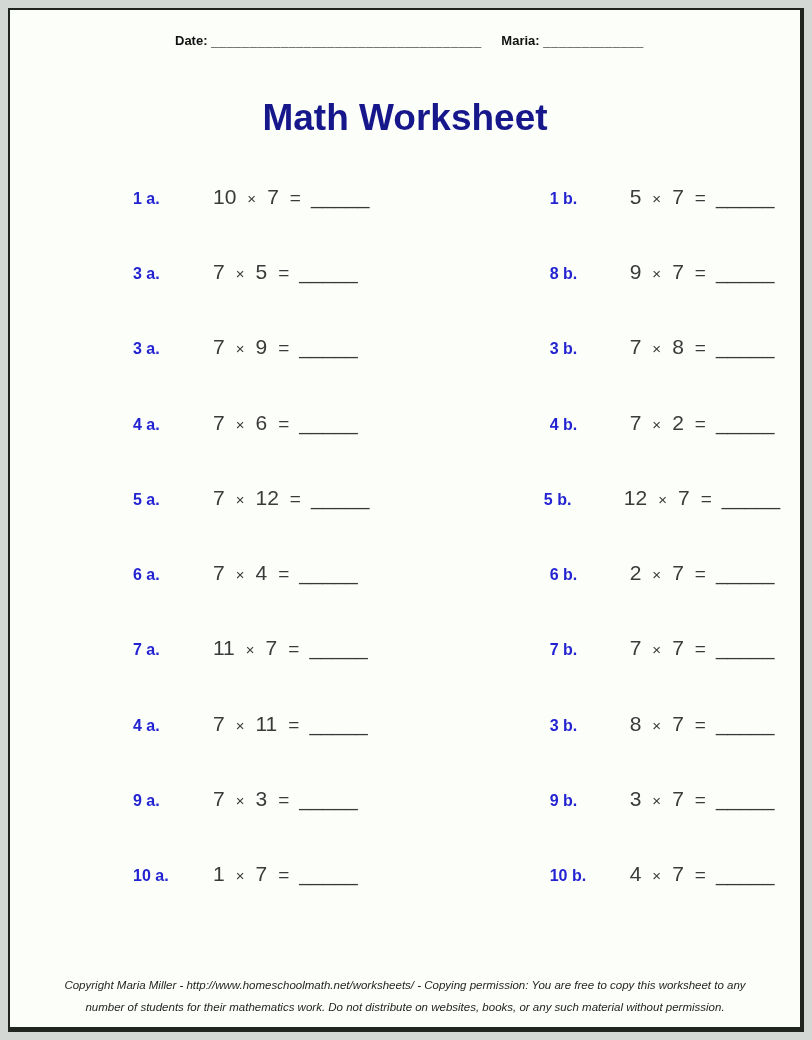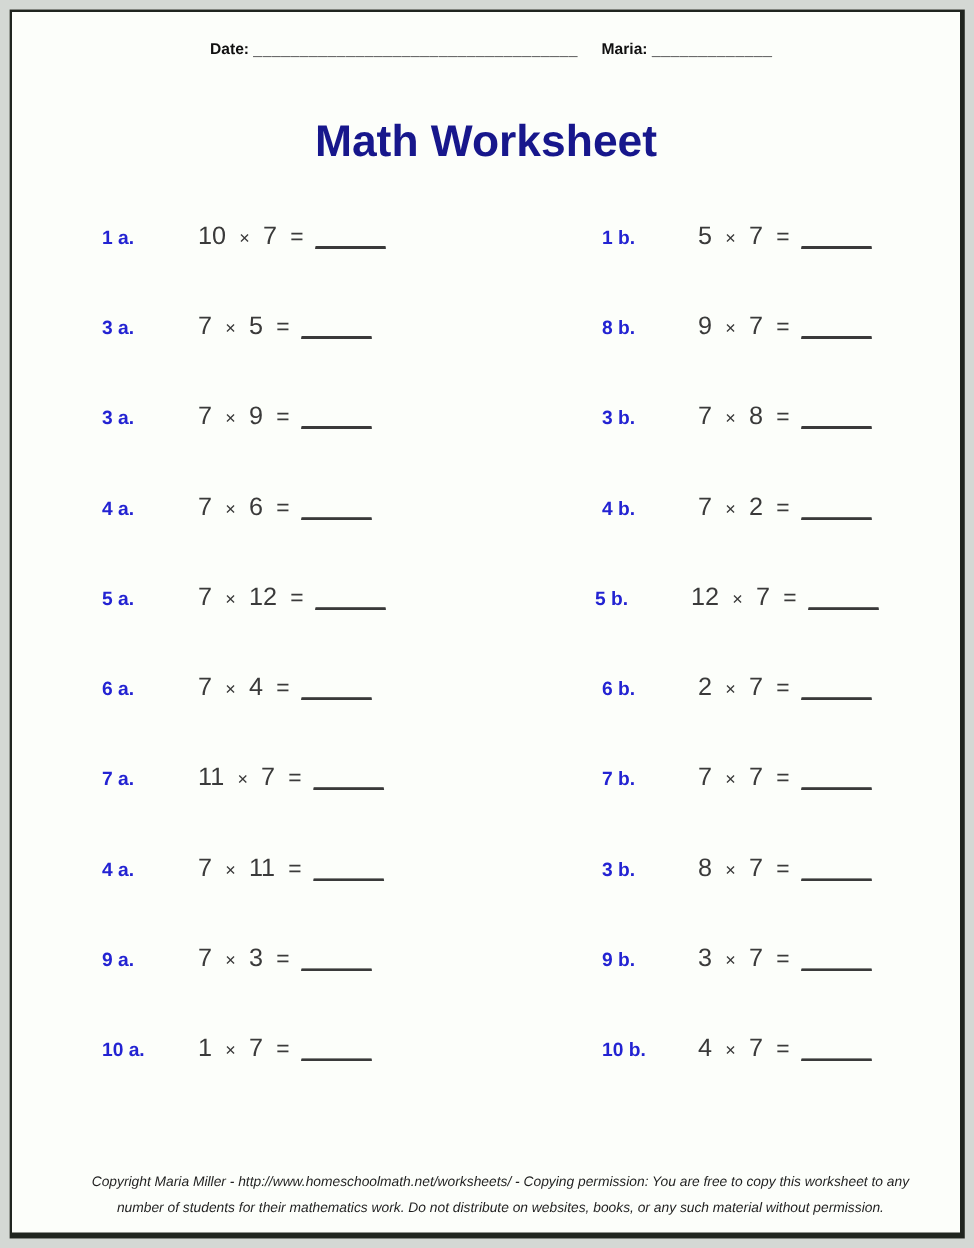--- a/index.html
+++ b/index.html
@@ -69,20 +69,21 @@
   }
   .prob-row {
     display: flex;
     align-items: center;
     height: 75.3px;
     padding-left: 75px;
   }
   .cell {
     display: flex;
     align-items: baseline;
+    margin-left: 48px;
   }
   .cell-a { width: 343px; flex: none; }
   .cell-b { flex: 1; justify-content: center; }
   .plabel {
     width: 80px;
     flex: none;
     font-size: 16px;
     font-weight: bold;
     color: var(--label-color, #2323d2);
   }
@@ -98,34 +99,32 @@
     margin: 0 11px;
     color: #3a3a3a;
   }
   .expr .eq {
     margin: 0 10px 0 11px;
     font-size: 19px;
   }
   .expr .blank {
     letter-spacing: 0px;
     color: #3a3a3a;
-    text-decoration: underline;
   }
   
   .footer {
     position: absolute;
     bottom: 9px;
     left: 0;
     width: 100%;
     text-align: center;
     font-style: italic;
     font-size: 11.5px;
     line-height: 22px;
     color: #1f1f1f;
-    padding-left: 12px;
   }
 </style>
 </head>
 <body style="background: rgb(212, 216, 212);">
 
 <div class="page">
   <div class="page-inner">
 
     <div class="header">
       <span class="field-label">Date:</span>

